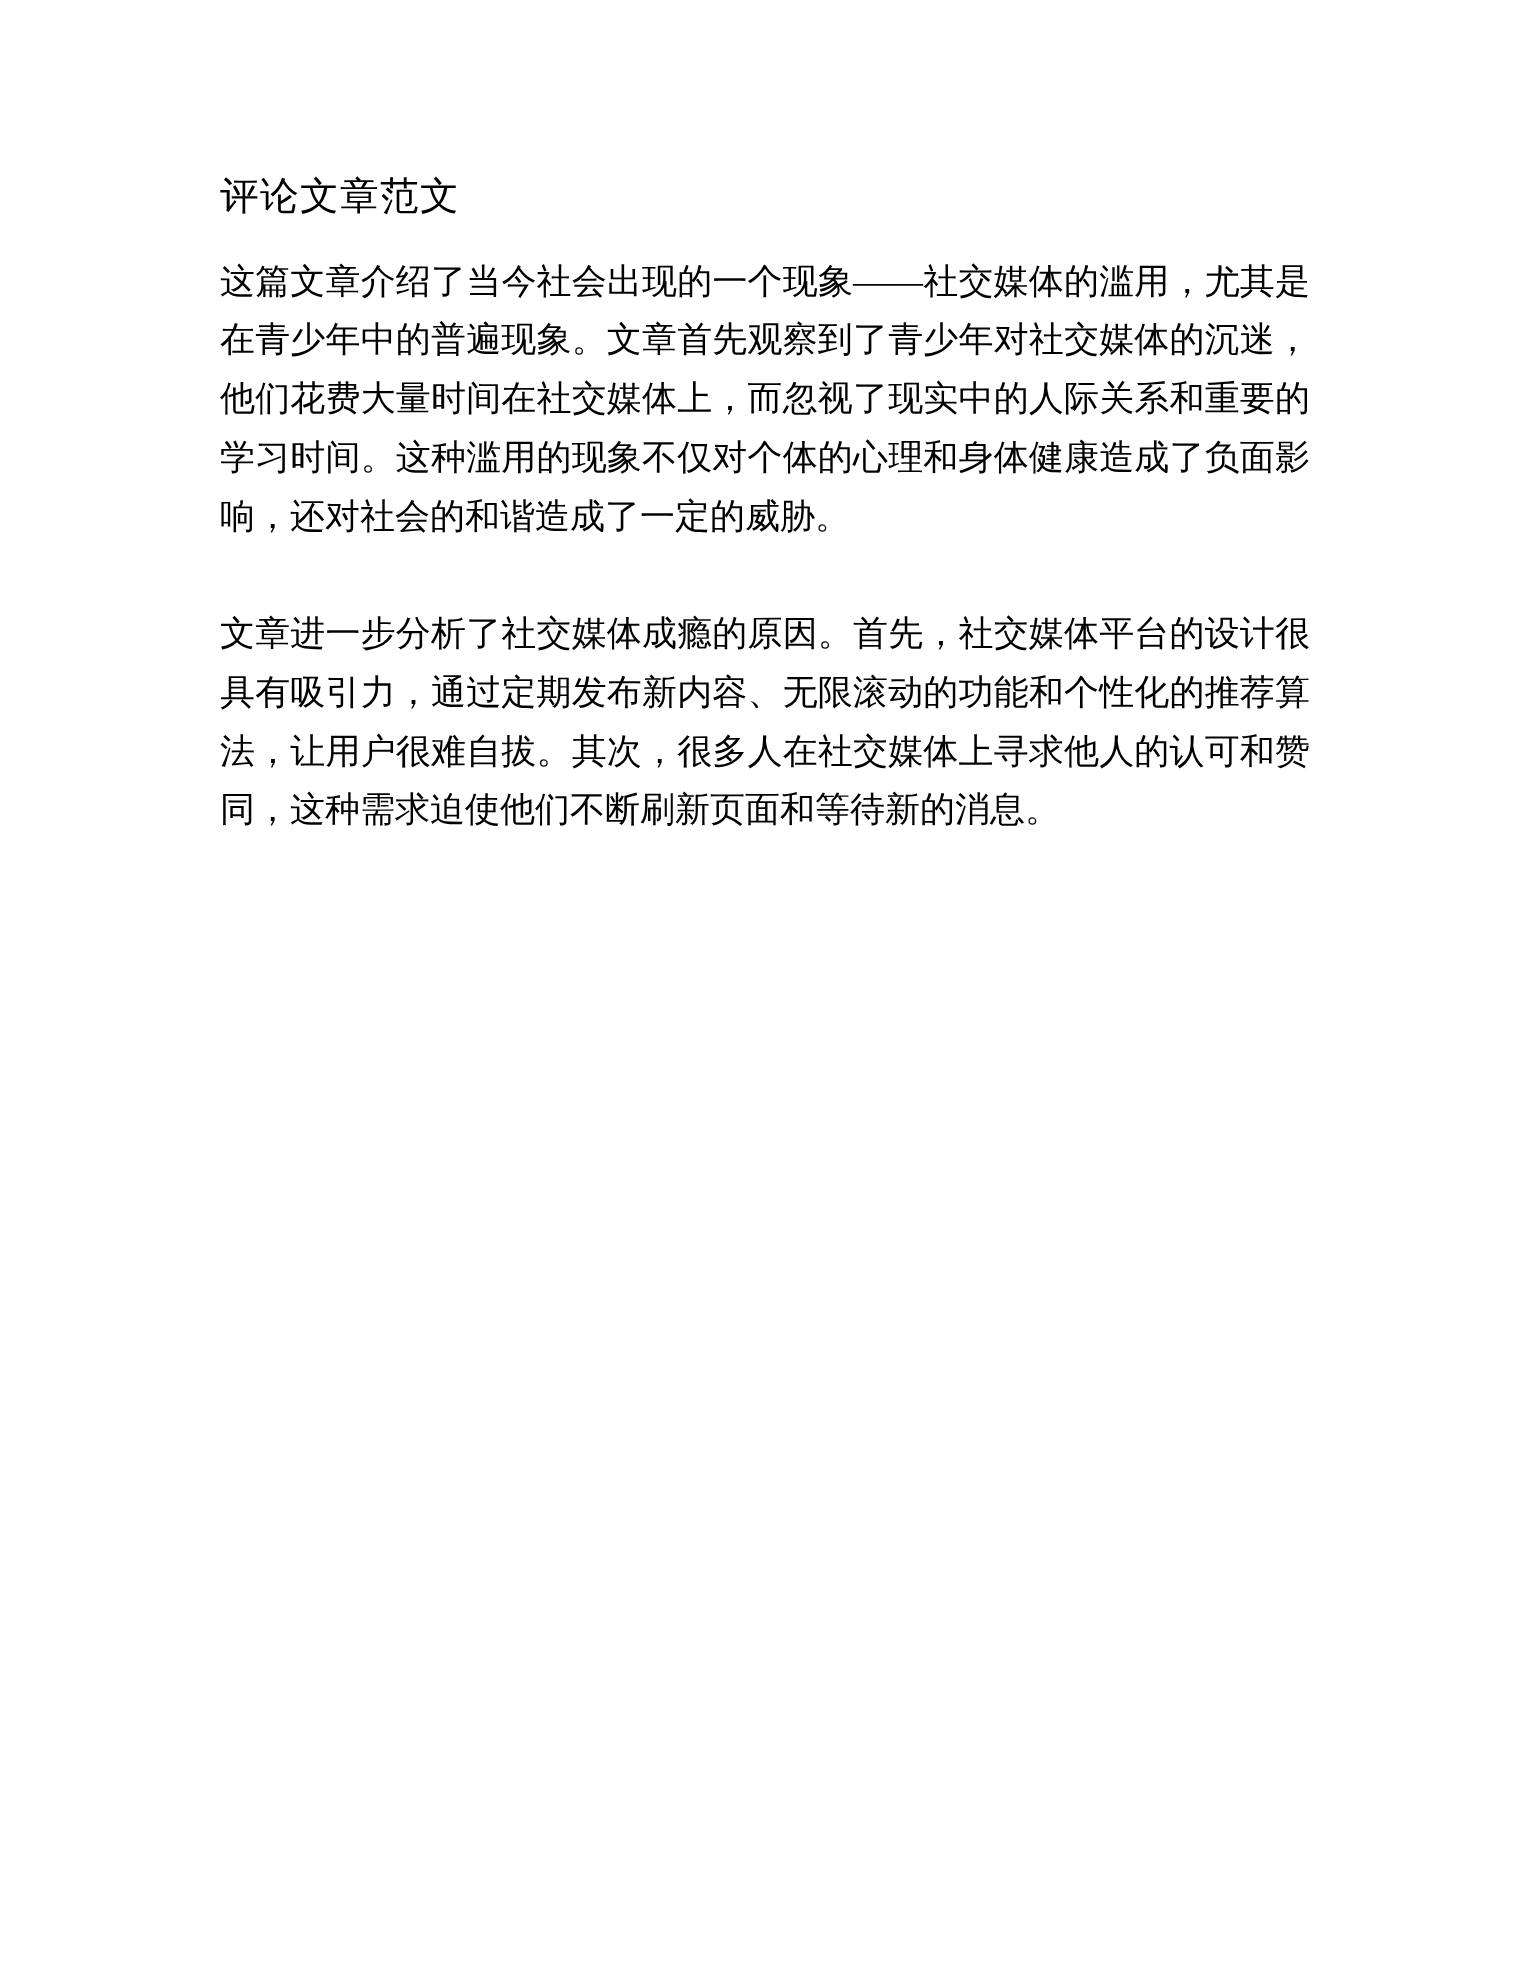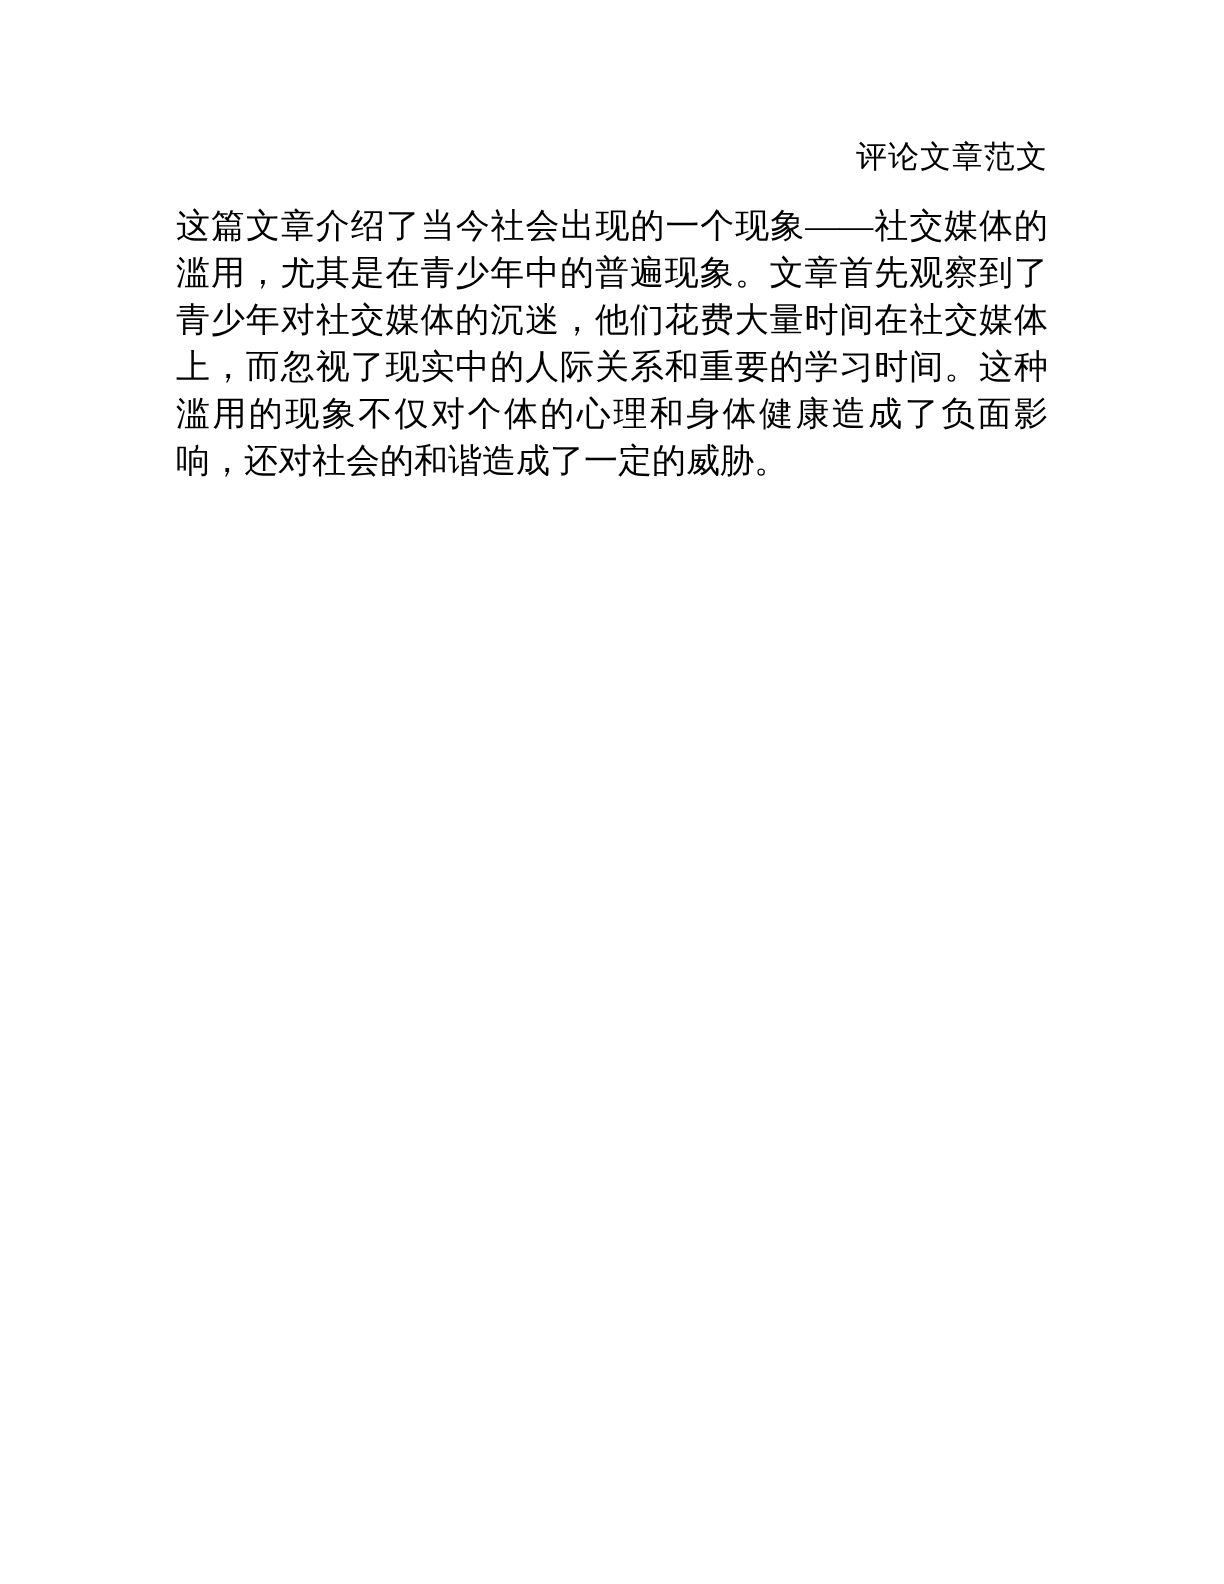--- a/index.html
+++ b/index.html
@@ -20,37 +20,38 @@
     position: absolute;
     left: 176px;
     top: 133px;
     width: 872px;
   }
   .doc-title {
     margin: 0 0 22px 0;
     font-size: 31px;
     line-height: 47px;
     font-weight: normal;
-    text-align: right;
+    text-align: left;
     letter-spacing: 1px;
   }
   .para {
     margin: 0 0 47px 0;
-    font-size: 34px;
+    font-size: 28px;
     line-height: 47px;
     text-align: justify;
     text-justify: inter-ideograph;
     word-break: break-all;
     overflow-wrap: break-word;
   }
   .para:last-child {
     margin-bottom: 0;
   }
 </style>
 </head>
 <body>
 
 <div class="page">
   <div class="content">
     <h1 class="doc-title">评论文章范文</h1>
     <p class="para">这篇文章介绍了当今社会出现的一个现象——社交媒体的滥用，尤其是在青少年中的普遍现象。文章首先观察到了青少年对社交媒体的沉迷，他们花费大量时间在社交媒体上，而忽视了现实中的人际关系和重要的学习时间。这种滥用的现象不仅对个体的心理和身体健康造成了负面影响，还对社会的和谐造成了一定的威胁。</p>
+    <p class="para">文章进一步分析了社交媒体成瘾的原因。首先，社交媒体平台的设计很具有吸引力，通过定期发布新内容、无限滚动的功能和个性化的推荐算法，让用户很难自拔。其次，很多人在社交媒体上寻求他人的认可和赞同，这种需求迫使他们不断刷新页面和等待新的消息。</p>
   </div>
 </div>
 
 </body></html>

